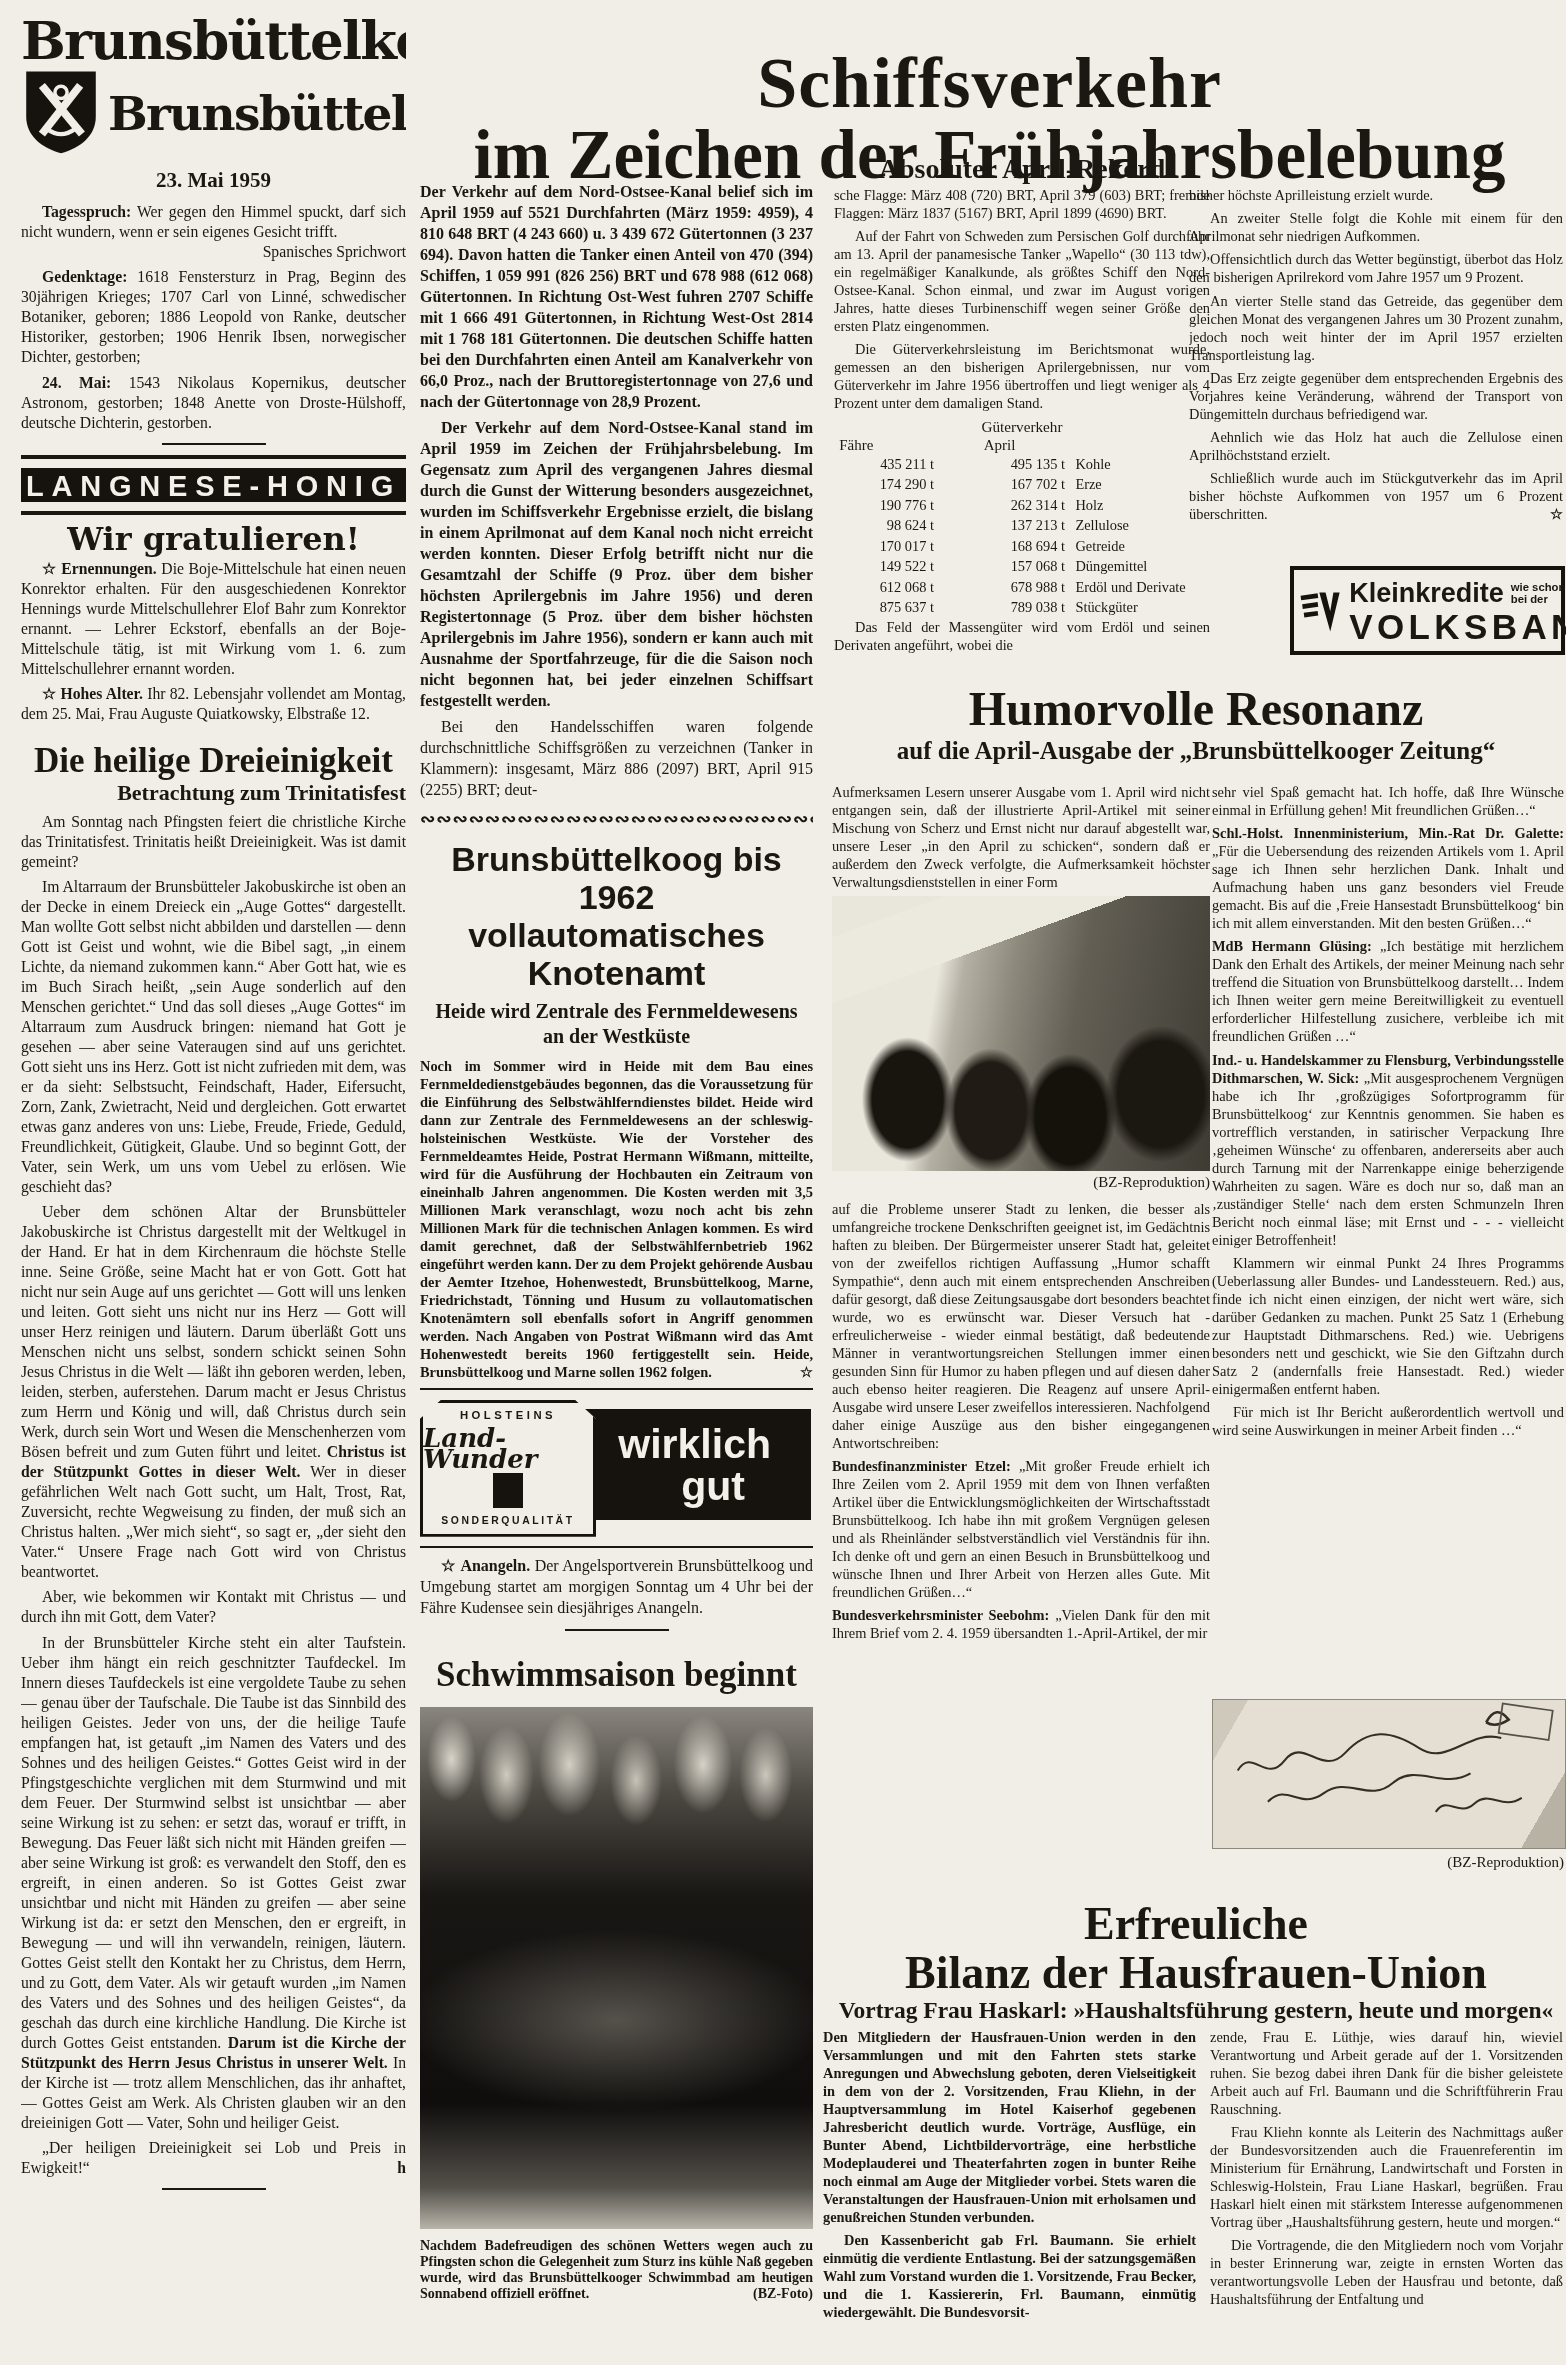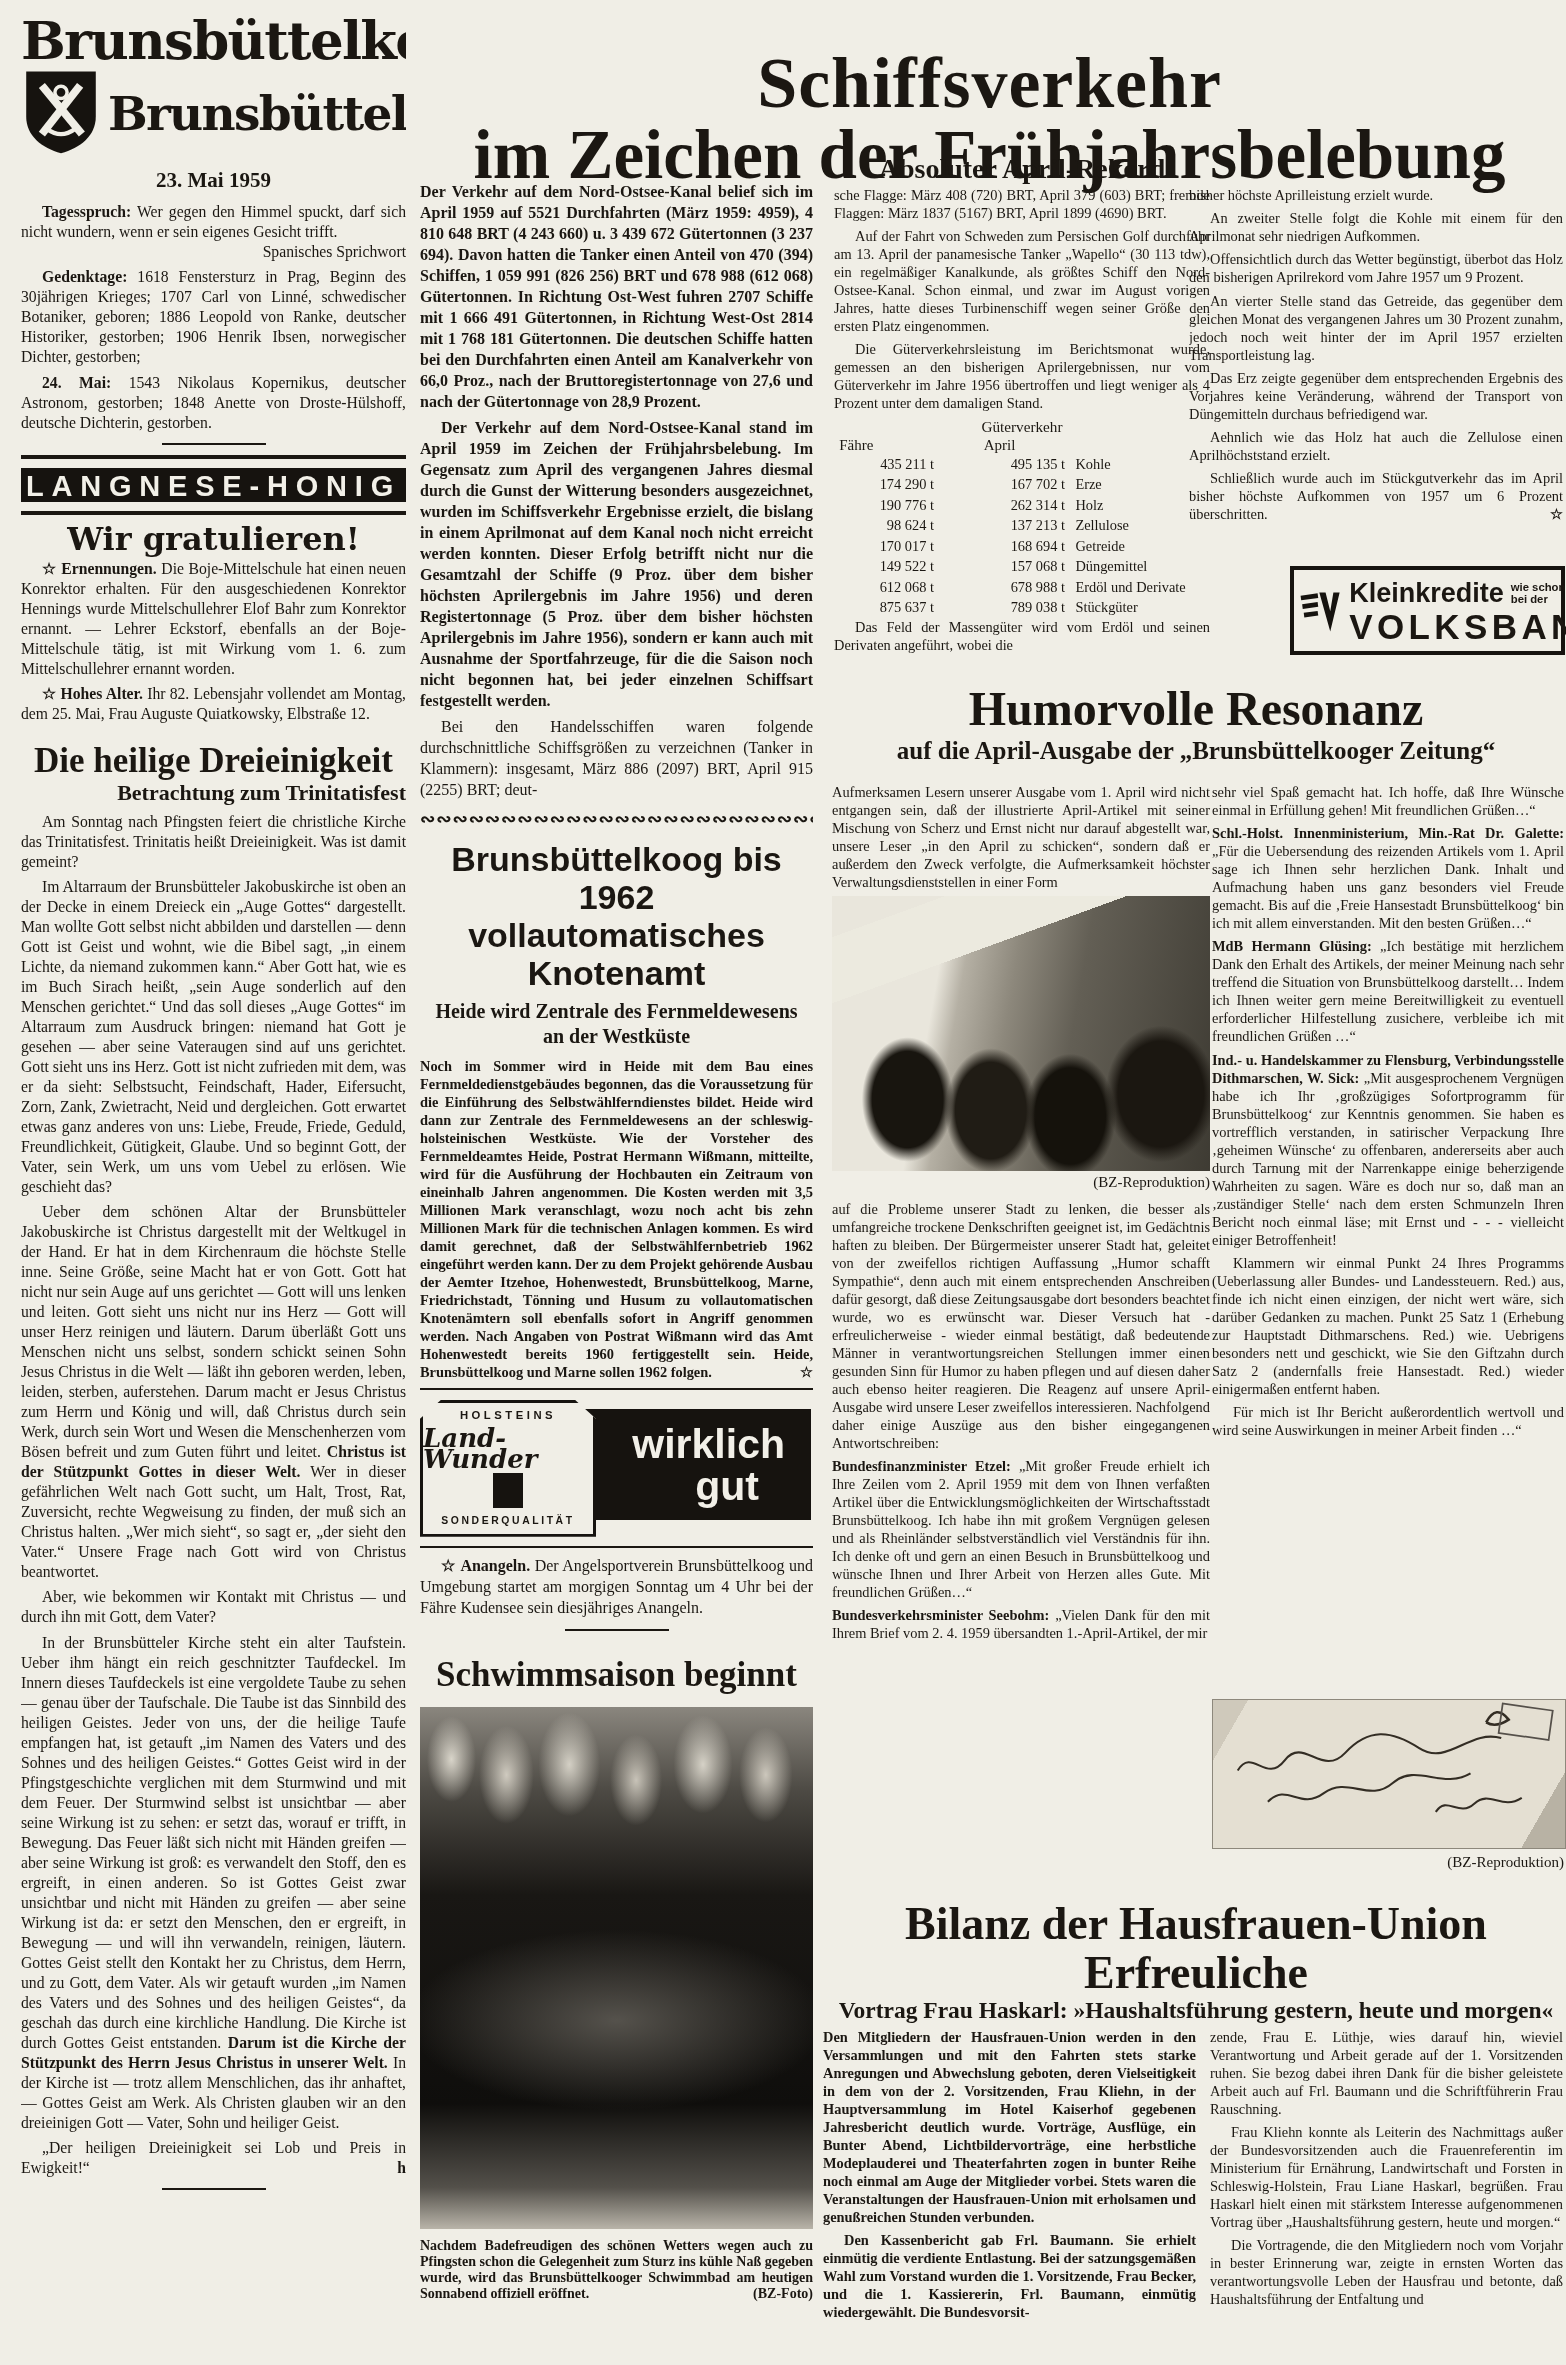--- a/index.html
+++ b/index.html
@@ -47,21 +47,21 @@
   .small-bold{font-size:14.4px;line-height:18px;font-weight:bold;}
   .landwunder{display:flex;align-items:center;margin:8.7px 0;height:139px;position:relative;}
   .lw-pack{position:relative;width:170px;height:131px;background:#f0eee6;border:3.5px solid #16130f;
            z-index:2;display:flex;flex-direction:column;align-items:center;justify-content:center;
            clip-path:polygon(0 14%,12% 0,88% 0,100% 14%,100% 100%,0 100%);}
   .lw-top{font-family:"Liberation Sans",sans-serif;font-weight:bold;font-size:11.3px;letter-spacing:3.5px;}
   .lw-brand{font-family:"DejaVu Serif",serif;font-weight:bold;font-style:italic;font-size:26px;margin:1.7px 0;}
   .lw-shield{width:30px;height:35px;background:#16130f;margin:1.7px 0;}
   .lw-bottom{font-family:"Liberation Sans",sans-serif;font-weight:bold;font-size:10.4px;letter-spacing:2.6px;}
   .lw-black{position:absolute;left:104px;top:10.4px;width:287px;height:111px;background:#16130f;z-index:1;
-            display:flex;flex-direction:column;align-items:flex-end;justify-content:center;padding-right:26px;box-sizing:border-box;}
+            display:flex;flex-direction:column;align-items:flex-end;justify-content:center;padding-right:40px;box-sizing:border-box;}
   .lw-s1{color:#f2f0e8;font-family:"Liberation Sans",sans-serif;font-weight:bold;font-size:41px;line-height:42px;}
   .lw-s2{color:#f2f0e8;font-family:"Liberation Sans",sans-serif;font-weight:bold;font-size:41px;line-height:42px;margin-right:26px;}
 
   
   #schwimm{position:absolute;left:420px;top:1655px;width:393px;}
   .h-schwimm{text-align:center;font-size:35px;font-weight:bold;margin:0 0 12.2px;}
   .swim-photo{width:393px;height:522px;
     background:
       radial-gradient(35px 61px at 8% 10%,#d9d5ca 0%,rgba(217,213,202,0) 70%),
       radial-gradient(39px 70px at 22% 13%,#cfcabf 0%,rgba(207,202,191,0) 70%),
@@ -351,22 +351,22 @@
           <path d="M250 135 c15 -18 25 10 45 -4 s30 12 55 0"></path>
           <path d="M320 40 q14 -20 26 0 q-16 8 -26 0" stroke-width="3"></path>
         </g>
         <rect x="330" y="8" width="58" height="34" fill="none" stroke="#55504a" stroke-width="2" transform="rotate(8 359 25)"></rect>
       </svg>
     </div>
     <div class="sig-credit">(BZ-Reproduktion)</div>
   </div>
 
   <div id="hf-head">
+    <div class="h-hf">Erfreuliche</div>
     <div class="h-hf">Bilanz der Hausfrauen-Union</div>
-    <div class="h-hf">Erfreuliche</div>
     <div class="sub-hf">Vortrag Frau Haskarl: »Haushaltsführung gestern, heute und morgen«</div>
   </div>
 
   <div id="hfA">
     <p class="noind">Den Mitgliedern der Hausfrauen-Union werden in den Versammlungen und mit den Fahrten stets starke Anregungen und Abwechslung geboten, deren Vielseitigkeit in dem von der 2. Vorsitzenden, Frau Kliehn, in der Hauptversammlung im Hotel Kaiserhof gegebenen Jahresbericht deutlich wurde. Vorträge, Ausflüge, ein Bunter Abend, Lichtbildervorträge, eine herbstliche Modeplauderei und Theaterfahrten zogen in bunter Reihe noch einmal am Auge der Mitglieder vorbei. Stets waren die Veranstaltungen der Hausfrauen-Union mit erholsamen und genußreichen Stunden verbunden.</p>
     <p>Den Kassenbericht gab Frl. Baumann. Sie erhielt einmütig die verdiente Entlastung. Bei der satzungsgemäßen Wahl zum Vorstand wurden die 1. Vorsitzende, Frau Becker, und die 1. Kassiererin, Frl. Baumann, einmütig wiedergewählt. Die Bundesvorsit-</p>
   </div>
   <div id="hfB">
     <p class="noind">zende, Frau E. Lüthje, wies darauf hin, wieviel Verantwortung und Arbeit gerade auf der 1. Vorsitzenden ruhen. Sie bezog dabei ihren Dank für die bisher geleistete Arbeit auch auf Frl. Baumann und die Schriftführerin Frau Rauschning.</p>
     <p>Frau Kliehn konnte als Leiterin des Nachmittags außer der Bundesvorsitzenden auch die Frauenreferentin im Ministerium für Ernährung, Landwirtschaft und Forsten in Schleswig-Holstein, Frau Liane Haskarl, begrüßen. Frau Haskarl hielt einen mit stärkstem Interesse aufgenommenen Vortrag über „Haushaltsführung gestern, heute und morgen.“</p>

